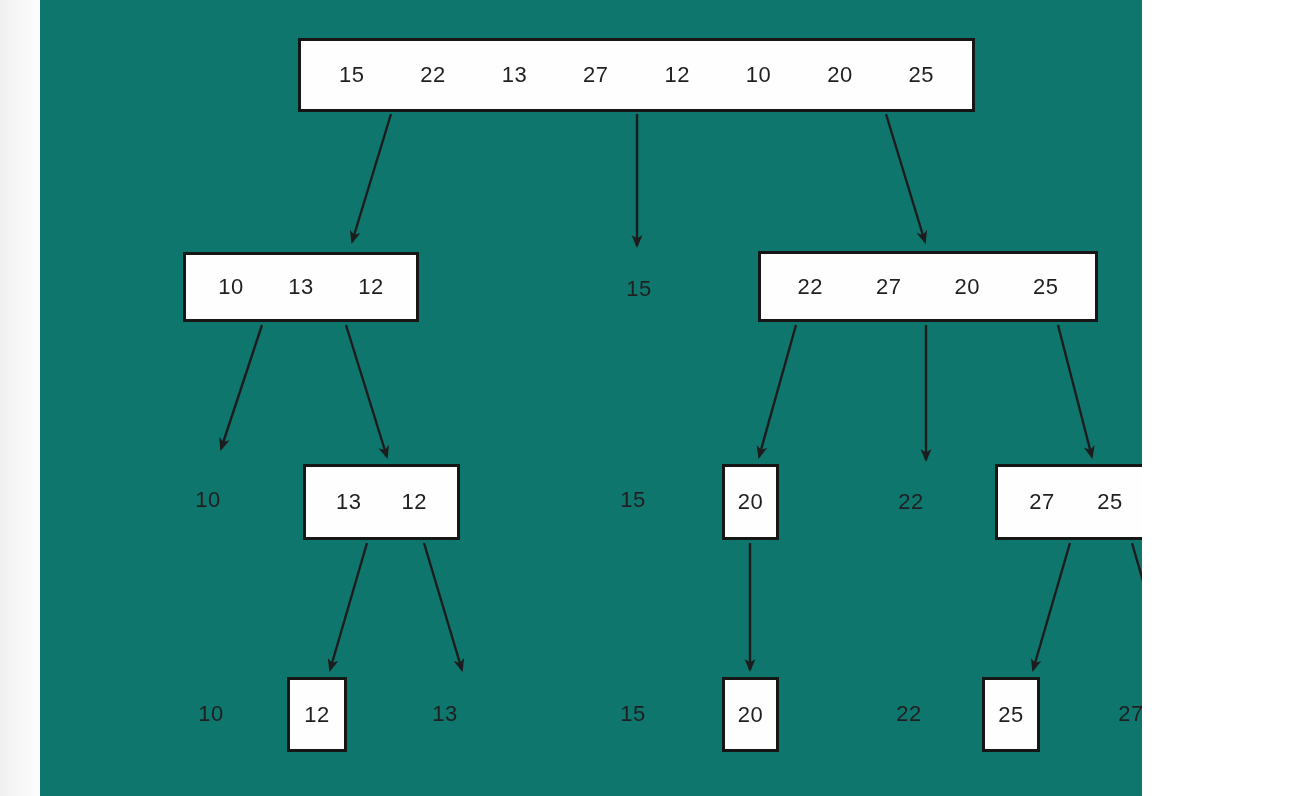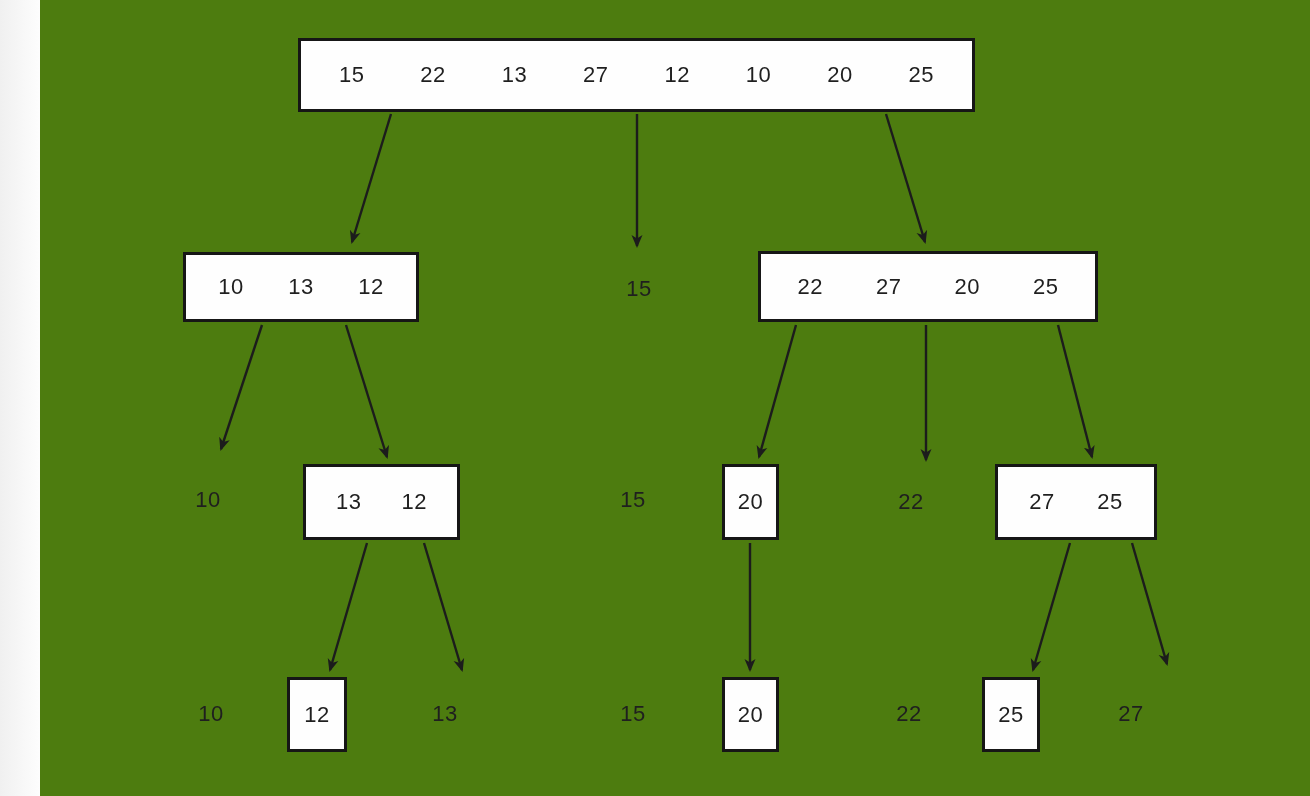--- a/index.html
+++ b/index.html
@@ -1,17 +1,17 @@
 <!DOCTYPE html>
 <html><head>
 <meta charset="utf-8">
 <style>
   html,body{margin:0;padding:0;background:#ffffff;}
   .canvas{
-    position:relative;width:1310px;height:796px;background:#4d7c0f;
+    position:relative;width:1142px;height:796px;background:#0f766e;
     font-family:"Liberation Sans", sans-serif;color:#1f1f1f;overflow:hidden;
   }
   .edge-strip{
     position:absolute;left:0;top:0;width:40px;height:100%;
     background:linear-gradient(to right,#f0f0f0,#fdfdfd);
   }
   svg.arrows{position:absolute;left:0;top:0;width:1310px;height:796px;}
   .box{
     position:absolute;box-sizing:border-box;border:3px solid #161616;background:#fefefe;
     display:flex;align-items:center;justify-content:space-around;

